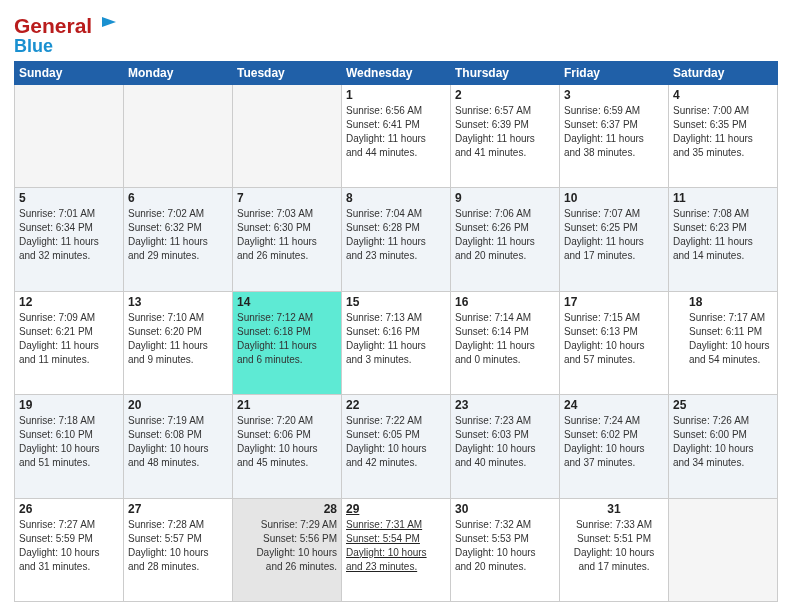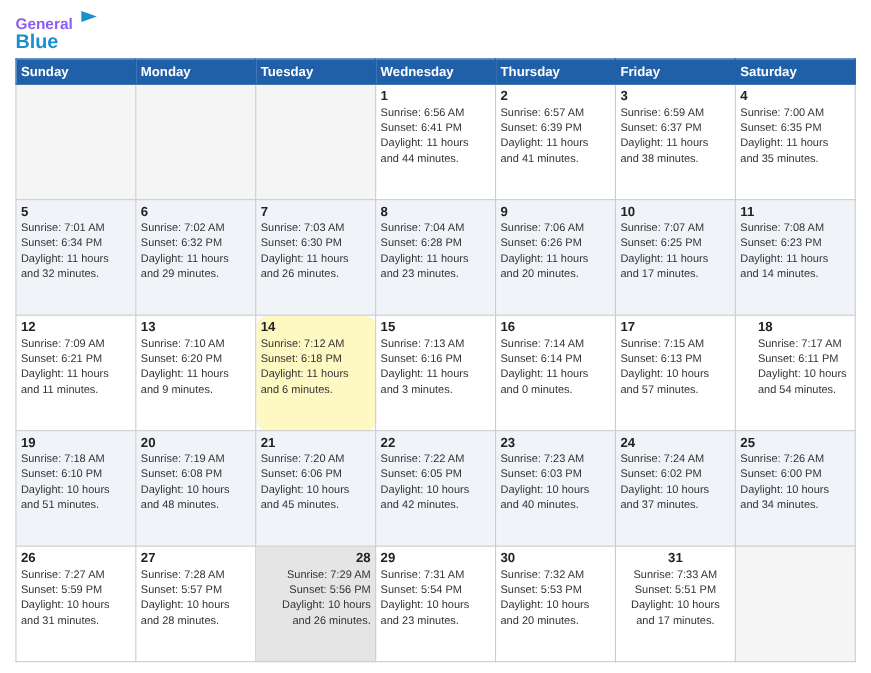--- a/index.html
+++ b/index.html
@@ -22,23 +22,23 @@
       align-items: flex-start;
       justify-content: space-between;
       margin-bottom: 6px;
     }
     .logo {
       display: flex;
       align-items: center;
       margin-top: 4px;
     }
     .logo-text {
-      font-size: 14px;
+      font-size: 21px;
       font-weight: bold;
-      color: #8b5cf6;
+      color: #b91c1c;
       line-height: 1.1;
     }
     .logo-icon {
       width: 18px;
       height: 18px;
       margin-left: 2px;
       margin-top: -10px;
     }
     .title-block {
       text-align: right;
@@ -223,21 +223,21 @@
 Daylight: 11 hours
 and 11 minutes.</div>
           </td>
           <td style="background: rgb(255, 255, 255);">
             <span class="day-num">13</span>
             <div class="day-info" style="white-space: pre-line;">Sunrise: 7:10 AM
 Sunset: 6:20 PM
 Daylight: 11 hours
 and 9 minutes.</div>
           </td>
-          <td style="background: #fef9c3; border-radius: 11px;">
+          <td style="background: #5eead4;">
             <span class="day-num">14</span>
             <div class="day-info" style="white-space: pre-line;">Sunrise: 7:12 AM
 Sunset: 6:18 PM
 Daylight: 11 hours
 and 6 minutes.</div>
           </td>
           <td style="background: rgb(255, 255, 255);">
             <span class="day-num">15</span>
             <div class="day-info" style="white-space: pre-line;">Sunrise: 7:13 AM
 Sunset: 6:16 PM
@@ -332,21 +332,21 @@
 Daylight: 10 hours
 and 28 minutes.</div>
           </td>
           <td style="background: #e5e5e5; text-align: right;">
             <span class="day-num">28</span>
             <div class="day-info" style="white-space: pre-line;">Sunrise: 7:29 AM
 Sunset: 5:56 PM
 Daylight: 10 hours
 and 26 minutes.</div>
           </td>
-          <td style="background: rgb(255, 255, 255);">
+          <td style="background: rgb(255, 255, 255); text-decoration: underline;">
             <span class="day-num">29</span>
             <div class="day-info" style="white-space: pre-line;">Sunrise: 7:31 AM
 Sunset: 5:54 PM
 Daylight: 10 hours
 and 23 minutes.</div>
           </td>
           <td style="background: rgb(255, 255, 255);">
             <span class="day-num">30</span>
             <div class="day-info" style="white-space: pre-line;">Sunrise: 7:32 AM
 Sunset: 5:53 PM

